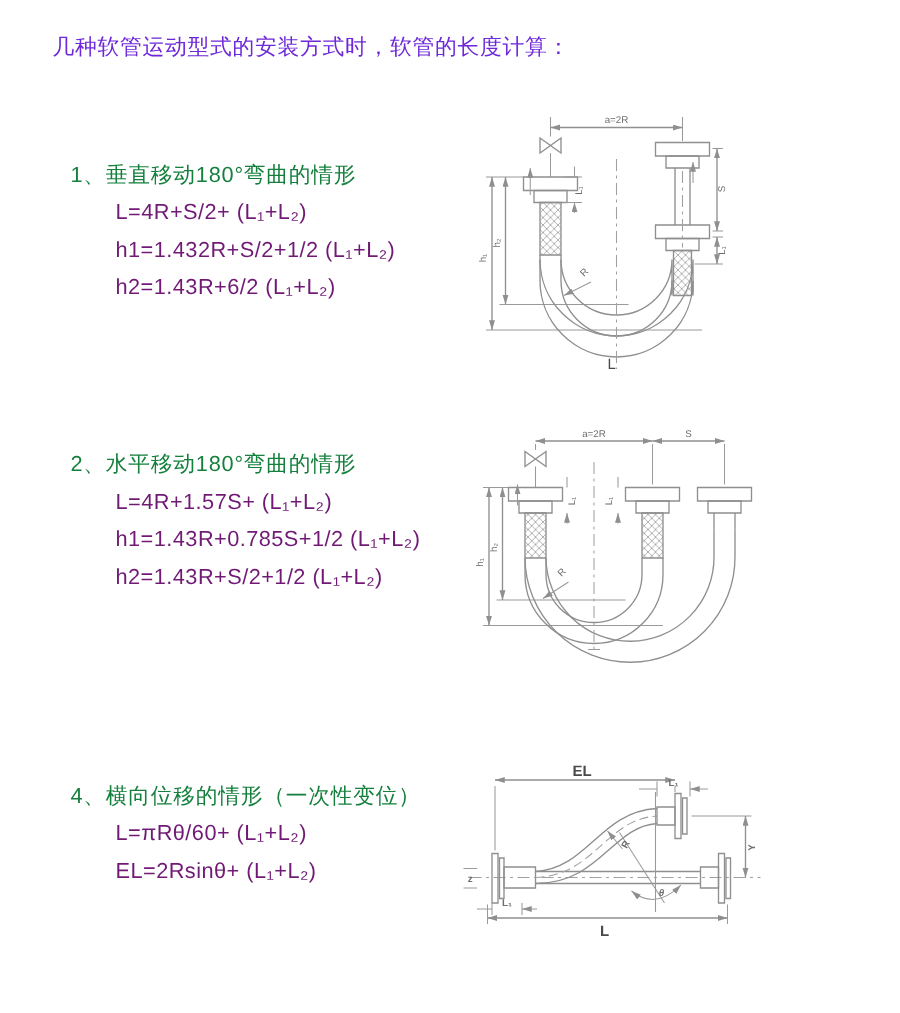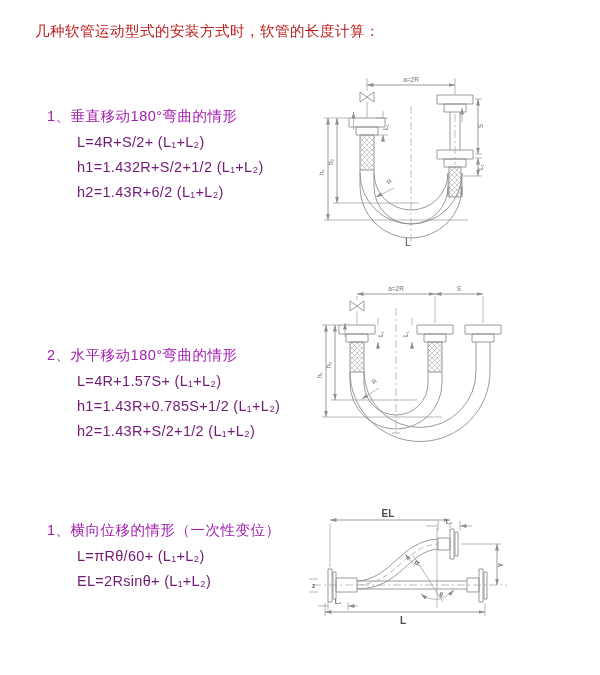--- a/index.html
+++ b/index.html
@@ -3,30 +3,30 @@
 <meta charset="utf-8">
 <style>
   html,body{margin:0;padding:0;}
   body{
     width:600px;height:675px;position:relative;background:#ffffff;
     font-family:"Liberation Sans","DejaVu Sans",sans-serif;
     color:#3b3b3b;overflow:hidden;
   }
   .title{
     position:absolute;left:35px;top:22px;font-size:14.5px;
-    letter-spacing:0.5px;color:#b91c1c;white-space:nowrap;
+    letter-spacing:0.5px;color:#6d28d9;white-space:nowrap;
   }
   .section{position:absolute;left:47px;}
-  .section .heading{font-size:14.5px;margin:0;letter-spacing:0.5px;color:#a21caf;}
+  .section .heading{font-size:14.5px;margin:0;letter-spacing:0.5px;color:#15803d;}
   .section .formula{
     font-size:14.5px;margin:8px 0 0 30px;line-height:17px;color:#701a75;
     letter-spacing:0.3px;white-space:nowrap;
   }
   #sec1{top:107px;}
-  #sec2{top:300px;margin-top:46px;}
+  #sec2{top:300px;}
   #sec3{top:521px;}
   .diag{position:absolute;}
   #diag1{left:312px;top:70px;}
   #diag2{left:312px;top:283px;}
   #diag3{left:300px;top:505px;font-weight:bold;}
   svg{display:block;}
   svg path,svg rect,svg line{vector-effect:non-scaling-stroke;}
   .dwg{stroke:#8f8f8f;stroke-width:0.9;fill:none;}
   .thin{stroke:#9a9a9a;stroke-width:0.7;fill:none;}
   .cl{stroke:#a0a0a0;stroke-width:0.7;fill:none;stroke-dasharray:8 3 2 3;}
@@ -48,21 +48,21 @@
 </div>
 
 <div class="section" id="sec2">
   <p class="heading">2、水平移动180°弯曲的情形</p>
   <p class="formula">L=4R+1.57S+ (L₁+L₂)</p>
   <p class="formula">h1=1.43R+0.785S+1/2 (L₁+L₂)</p>
   <p class="formula">h2=1.43R+S/2+1/2 (L₁+L₂)</p>
 </div>
 
 <div class="section" id="sec3">
-  <p class="heading">1、横向位移的情形（一次性变位）</p>
+  <p class="heading">4、横向位移的情形（一次性变位）</p>
   <p class="formula">L=πRθ/60+ (L₁+L₂)</p>
   <p class="formula">EL=2Rsinθ+ (L₁+L₂)</p>
 </div>
 
 <div class="diag" id="diag1">
 <svg width="276" height="190" viewBox="0 0 276 190">
   <defs>
     <marker id="ar1" orient="auto-start-reverse" markerWidth="8" markerHeight="6" refX="6.5" refY="2" markerUnits="userSpaceOnUse">
       <path d="M0,0 L6.5,2 L0,4 Z" fill="#8f8f8f"></path>
     </marker>

